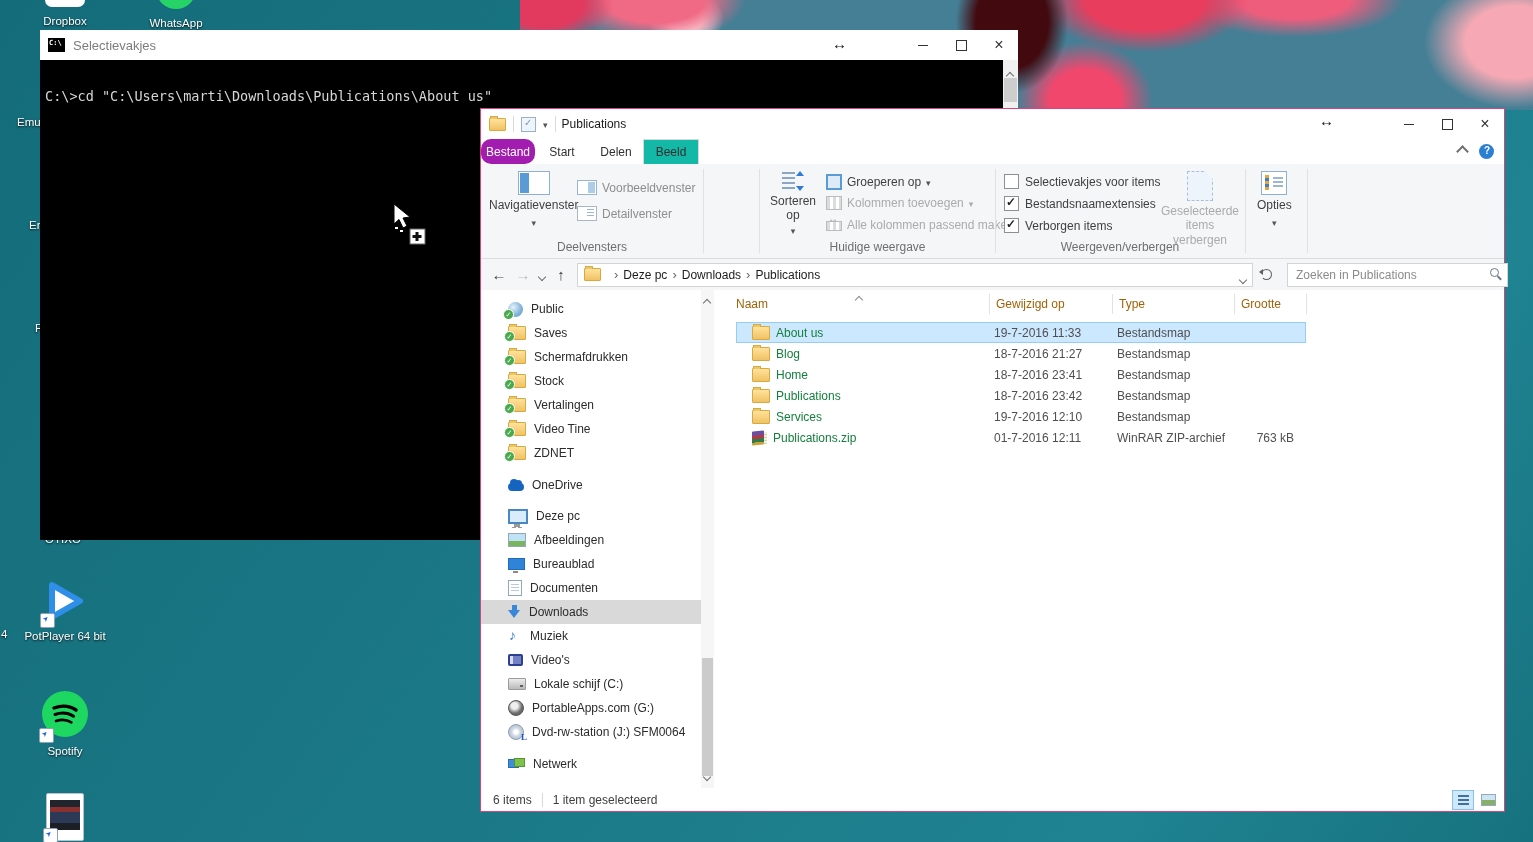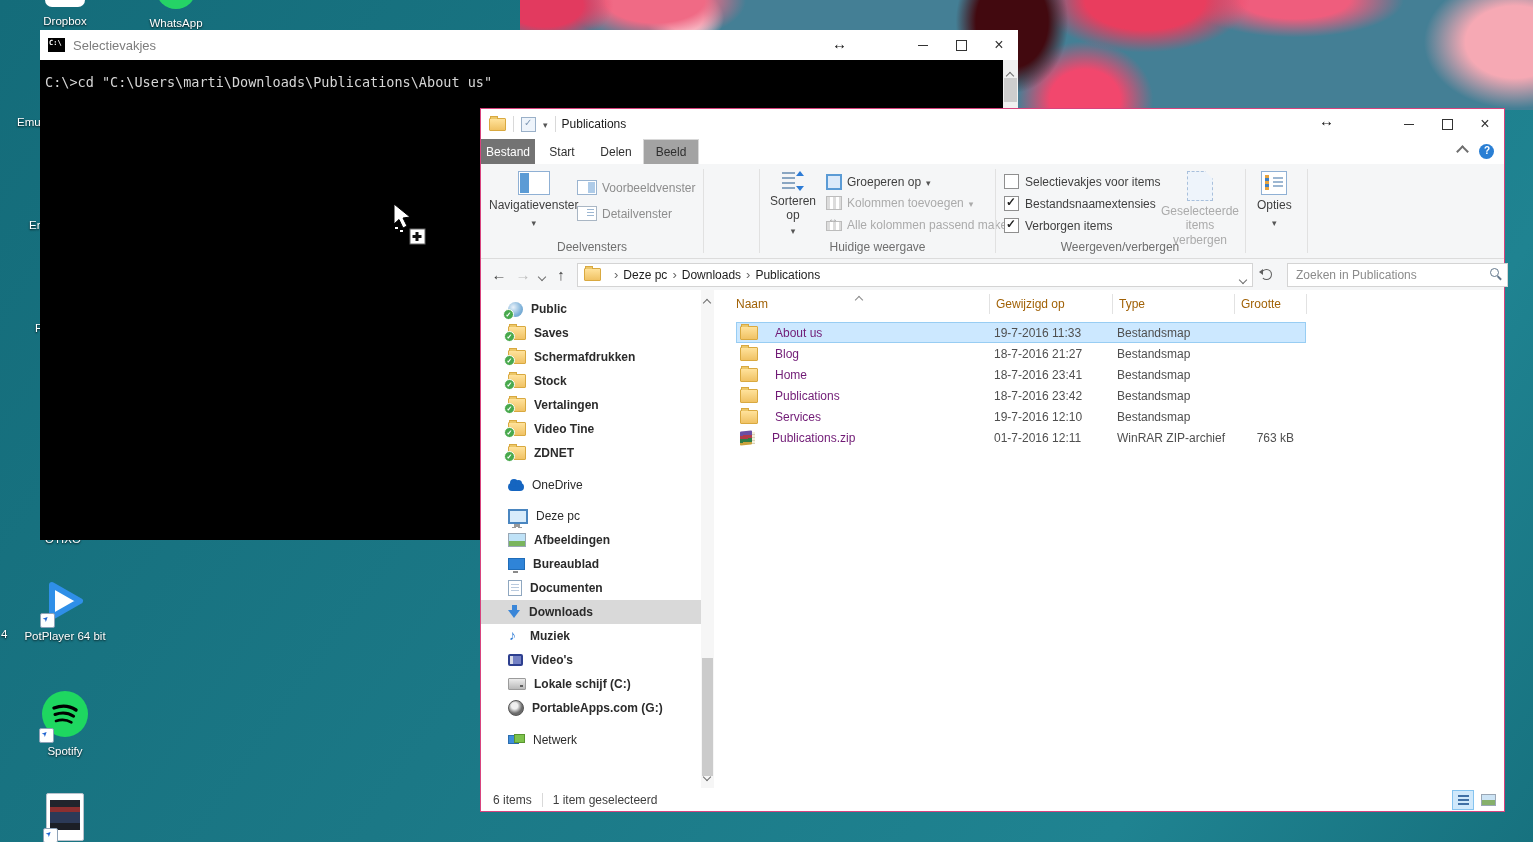--- a/index.html
+++ b/index.html
@@ -44,42 +44,42 @@
   .cursor-hresize{position:absolute;font-size:15px;font-weight:bold;color:#111;z-index:40;}
   
   .console{position:absolute;left:40px;top:30px;width:978px;height:510px;z-index:5;}
   .con-titlebar{height:30px;background:#fff;display:flex;align-items:center;padding-left:8px;position:relative;}
   .cmd-icon{width:17px;height:14px;background:#000;position:relative;flex:none;}
   .cmd-icon::after{content:"C:\\";position:absolute;left:1px;top:1px;color:#fff;font:bold 7px "DejaVu Sans Mono",monospace;}
   .con-title{margin-left:8px;font-size:13px;color:#7d7d7d;}
   .winbtns{position:absolute;right:0;top:0;height:100%;display:flex;align-items:center;}
   .winbtn{width:38px;height:100%;display:flex;align-items:center;justify-content:center;}
   .con-body{position:relative;height:480px;background:#000;}
-  .cmdline{position:absolute;left:5px;top:14px;color:#d6d6d6;font:13.5px "DejaVu Sans Mono",monospace;white-space:pre;}
+  .cmdline{position:absolute;left:5px;top:28px;color:#d6d6d6;font:13.5px "DejaVu Sans Mono",monospace;white-space:pre;}
   .con-scroll{position:absolute;right:0;top:0;width:15px;height:100%;background:#f0f0f0;}
   .con-scroll .arr{position:absolute;left:4px;top:5px;}
   .con-scroll .thumb{position:absolute;left:1px;top:18px;width:13px;height:24px;background:#cdcdcd;}
   
   .dragcursor{position:absolute;left:392px;top:203px;z-index:41;}
   
   .explorer{position:absolute;left:480px;top:108px;width:1023px;height:702px;background:#fff;border:1px solid #d8437e;z-index:10;font-size:12px;color:#2b2b2b;}
   
   .ex-titlebar{height:30px;display:flex;align-items:center;padding-left:8px;position:relative;background:#fff;}
   .qat{display:flex;align-items:center;gap:7px;}
   .qat-sep{width:1px;height:16px;background:#d9d9d9;}
   .mini-folder{width:15px;height:11px;background:linear-gradient(180deg,#ffe29b,#f0c264);border:1px solid #d9a940;border-radius:1px;position:relative;}
   .mini-folder::before{content:"";position:absolute;top:-3px;left:0;width:6px;height:2px;background:#ecc768;border:1px solid #d9a940;border-bottom:none;}
   .qat-check{width:13px;height:13px;border:1px solid #9ab0c8;background:#eef4fb;position:relative;}
   .qat-check::after{content:"✓";position:absolute;left:2px;top:-1px;font-size:10px;color:#7f98b5;}
   .ex-title{margin-left:6px;color:#1a1a1a;}
   
   .tabrow{height:25px;background:#fff;display:flex;align-items:stretch;position:relative;}
   .tab{width:54px;display:flex;align-items:center;justify-content:center;color:#2f2f2f;}
-  .tab.file{background:#737373;color:#fff;}
-  .tab.active{background:#a3a3a3;border:1px solid #d8d8d8;border-bottom:none;}
+  .tab.file{background:#a21caf;color:#fff;border-radius:10px;}
+  .tab.active{background:#14b8a6;border:1px solid #d8d8d8;border-bottom:none;}
   .tab-right{position:absolute;right:10px;top:0;height:100%;display:flex;align-items:center;gap:12px;}
   .i-help{width:15px;height:15px;border-radius:50%;background:#2a7fd4;position:relative;}
   .i-help::after{content:"?";position:absolute;left:5px;top:1px;color:#fff;font:bold 10px "Liberation Sans",sans-serif;}
   
   .ribbon{height:94px;background:#f5f6f7;border-bottom:1px solid #dcdcdc;position:relative;color:#3f3f3f;}
   .rgroup{position:absolute;top:0;height:94px;}
   .gcaption{position:absolute;bottom:4px;left:0;width:100%;text-align:center;color:#6f6f6f;}
   .vdiv{position:absolute;top:5px;bottom:5px;width:1px;background:#e1e1e1;}
   .bigbtn{position:absolute;display:flex;flex-direction:column;align-items:center;gap:3px;text-align:center;}
   .smallbtn{position:absolute;display:flex;align-items:center;gap:5px;white-space:nowrap;}
@@ -121,21 +121,21 @@
   .refreshwrap{width:26px;display:flex;justify-content:center;flex:none;}
   .i-refresh{width:9px;height:9px;border:1.5px solid #5f5f5f;border-radius:50%;border-left-color:transparent;position:relative;}
   .i-refresh::after{content:"";position:absolute;left:-3px;top:-1px;border-top:3px solid transparent;border-bottom:3px solid transparent;border-right:4px solid #5f5f5f;}
   .searchbox{width:203px;height:22px;background:#fff;border:1px solid #d4d4d4;display:flex;align-items:center;padding:0 8px;color:#8b8b8b;margin-left:8px;flex:none;position:relative;}
   .i-mag{position:absolute;right:8px;top:4px;width:7px;height:7px;border:1.5px solid #64788c;border-radius:50%;}
   .i-mag::after{content:"";position:absolute;width:5px;height:1.5px;background:#64788c;transform:rotate(45deg);left:6px;top:8px;}
   
   .content{display:flex;height:498px;background:#fff;}
   .sidebar{width:220px;padding-top:7px;box-sizing:border-box;overflow:hidden;}
   .s-item{height:24px;display:flex;align-items:center;gap:8px;padding-left:27px;white-space:nowrap;}
-  .s-item.lvl2{font-weight:bold;}
+  .s-item.lvl2{}
   .s-item.sel{background:#d9d9d9;}
   .sicon{flex:none;position:relative;}
   .sync::after{content:"✓";position:absolute;left:-5px;bottom:-3px;width:9px;height:9px;background:#48a94d;border:1px solid #fff;border-radius:50%;color:#fff;font-size:7px;line-height:9px;text-align:center;}
   .i-folder{width:16px;height:12px;background:linear-gradient(180deg,#ffe29b,#f0c264);border:1px solid #d9a940;border-radius:1px;position:relative;}
   .i-folder::before{content:"";position:absolute;top:-3px;left:0;width:6px;height:2px;background:#ecc768;border:1px solid #d9a940;border-bottom:none;}
   .i-globe{width:15px;height:15px;border-radius:50%;background:radial-gradient(circle at 35% 35%,#e8f2fa,#7fb2d9 60%,#5e97c4);}
   .i-cloud{width:16px;height:8px;background:#1565c0;border-radius:8px;position:relative;margin-top:3px;}
   .i-cloud::before{content:"";position:absolute;left:2px;top:-4px;width:8px;height:8px;background:#1565c0;border-radius:50%;}
   .i-cloud::after{content:"";position:absolute;right:2px;top:-3px;width:7px;height:7px;background:#1565c0;border-radius:50%;}
   .i-pc{width:16px;height:11px;border:2px solid #4a86c0;background:#d8ecfb;position:relative;}
@@ -166,21 +166,21 @@
   .sbar .arr-dn{position:absolute;left:3px;bottom:5px;}
   .sbar .thumb{position:absolute;left:1px;top:368px;width:11px;height:118px;background:#cbcbcb;}
   
   .filearea{flex:1;position:relative;}
   .fh-cell{position:absolute;top:7px;color:#a16207;}
   .fh-div{position:absolute;top:4px;height:20px;width:1px;background:#e2e2e2;}
   .sortcaret{position:absolute;left:142px;top:2px;}
   .frows{position:absolute;top:32px;left:0;right:0;}
   .frow{height:21px;display:flex;align-items:center;width:570px;margin-left:22px;box-sizing:border-box;}
   .frow.sel{background:#cce8ff;outline:1px solid #98cdf3;outline-offset:-1px;}
-  .c-name{width:258px;display:flex;align-items:center;gap:17px;padding-left:4px;box-sizing:border-box;color:#701a75;}
+  .c-name{width:258px;display:flex;align-items:center;gap:6px;padding-left:16px;box-sizing:border-box;color:#15803d;}
   .c-date{width:123px;color:#4f4f4f;}
   .c-type{width:115px;color:#4f4f4f;}
   .c-size{width:62px;text-align:right;color:#4f4f4f;}
   .i-zip{width:15px;height:14px;position:relative;flex:none;}
   .i-zip::before{content:"";position:absolute;left:0;top:0;width:12px;height:14px;border-radius:1px;transform:skewY(-5deg);
      background:linear-gradient(180deg,#6a4ea3 0 30%,#b23a48 30% 55%,#2e7d46 55% 80%,#caa23c 80%);}
   .i-zip::after{content:"";position:absolute;right:0;top:1px;width:3px;height:12px;background:repeating-linear-gradient(180deg,#f5f0dc 0 2px,#d8d2b8 2px 3px);}
   
   .statusbar{height:23px;display:flex;align-items:center;padding-left:12px;color:#3d3d3d;position:relative;background:#fff;}
   .st-div{width:1px;height:14px;background:#d9d9d9;margin:0 10px;}
@@ -472,20 +472,24 @@
             <span>Video's</span>
           </div>
         <div class="s-item lvl2">
             <span class="sicon i-disk"></span>
             <span>Lokale schijf (C:)</span>
           </div>
         <div class="s-item lvl2">
             <span class="sicon i-port"></span>
             <span>PortableApps.com (G:)</span>
           </div>
+        <div class="s-item lvl2">
+            <span class="sicon i-dvd"></span>
+            <span>Dvd-rw-station (J:) SFM0064</span>
+          </div>
         <div class="s-item" style="margin-top:8px;">
             <span class="sicon i-net"></span>
             <span>Netwerk</span>
           </div>
         <div class="s-item"></div>
       </div>
 
       <div class="sbar">
         <span class="arr-up"><span class="chev sm"></span></span>
         <span class="thumb"></span>

